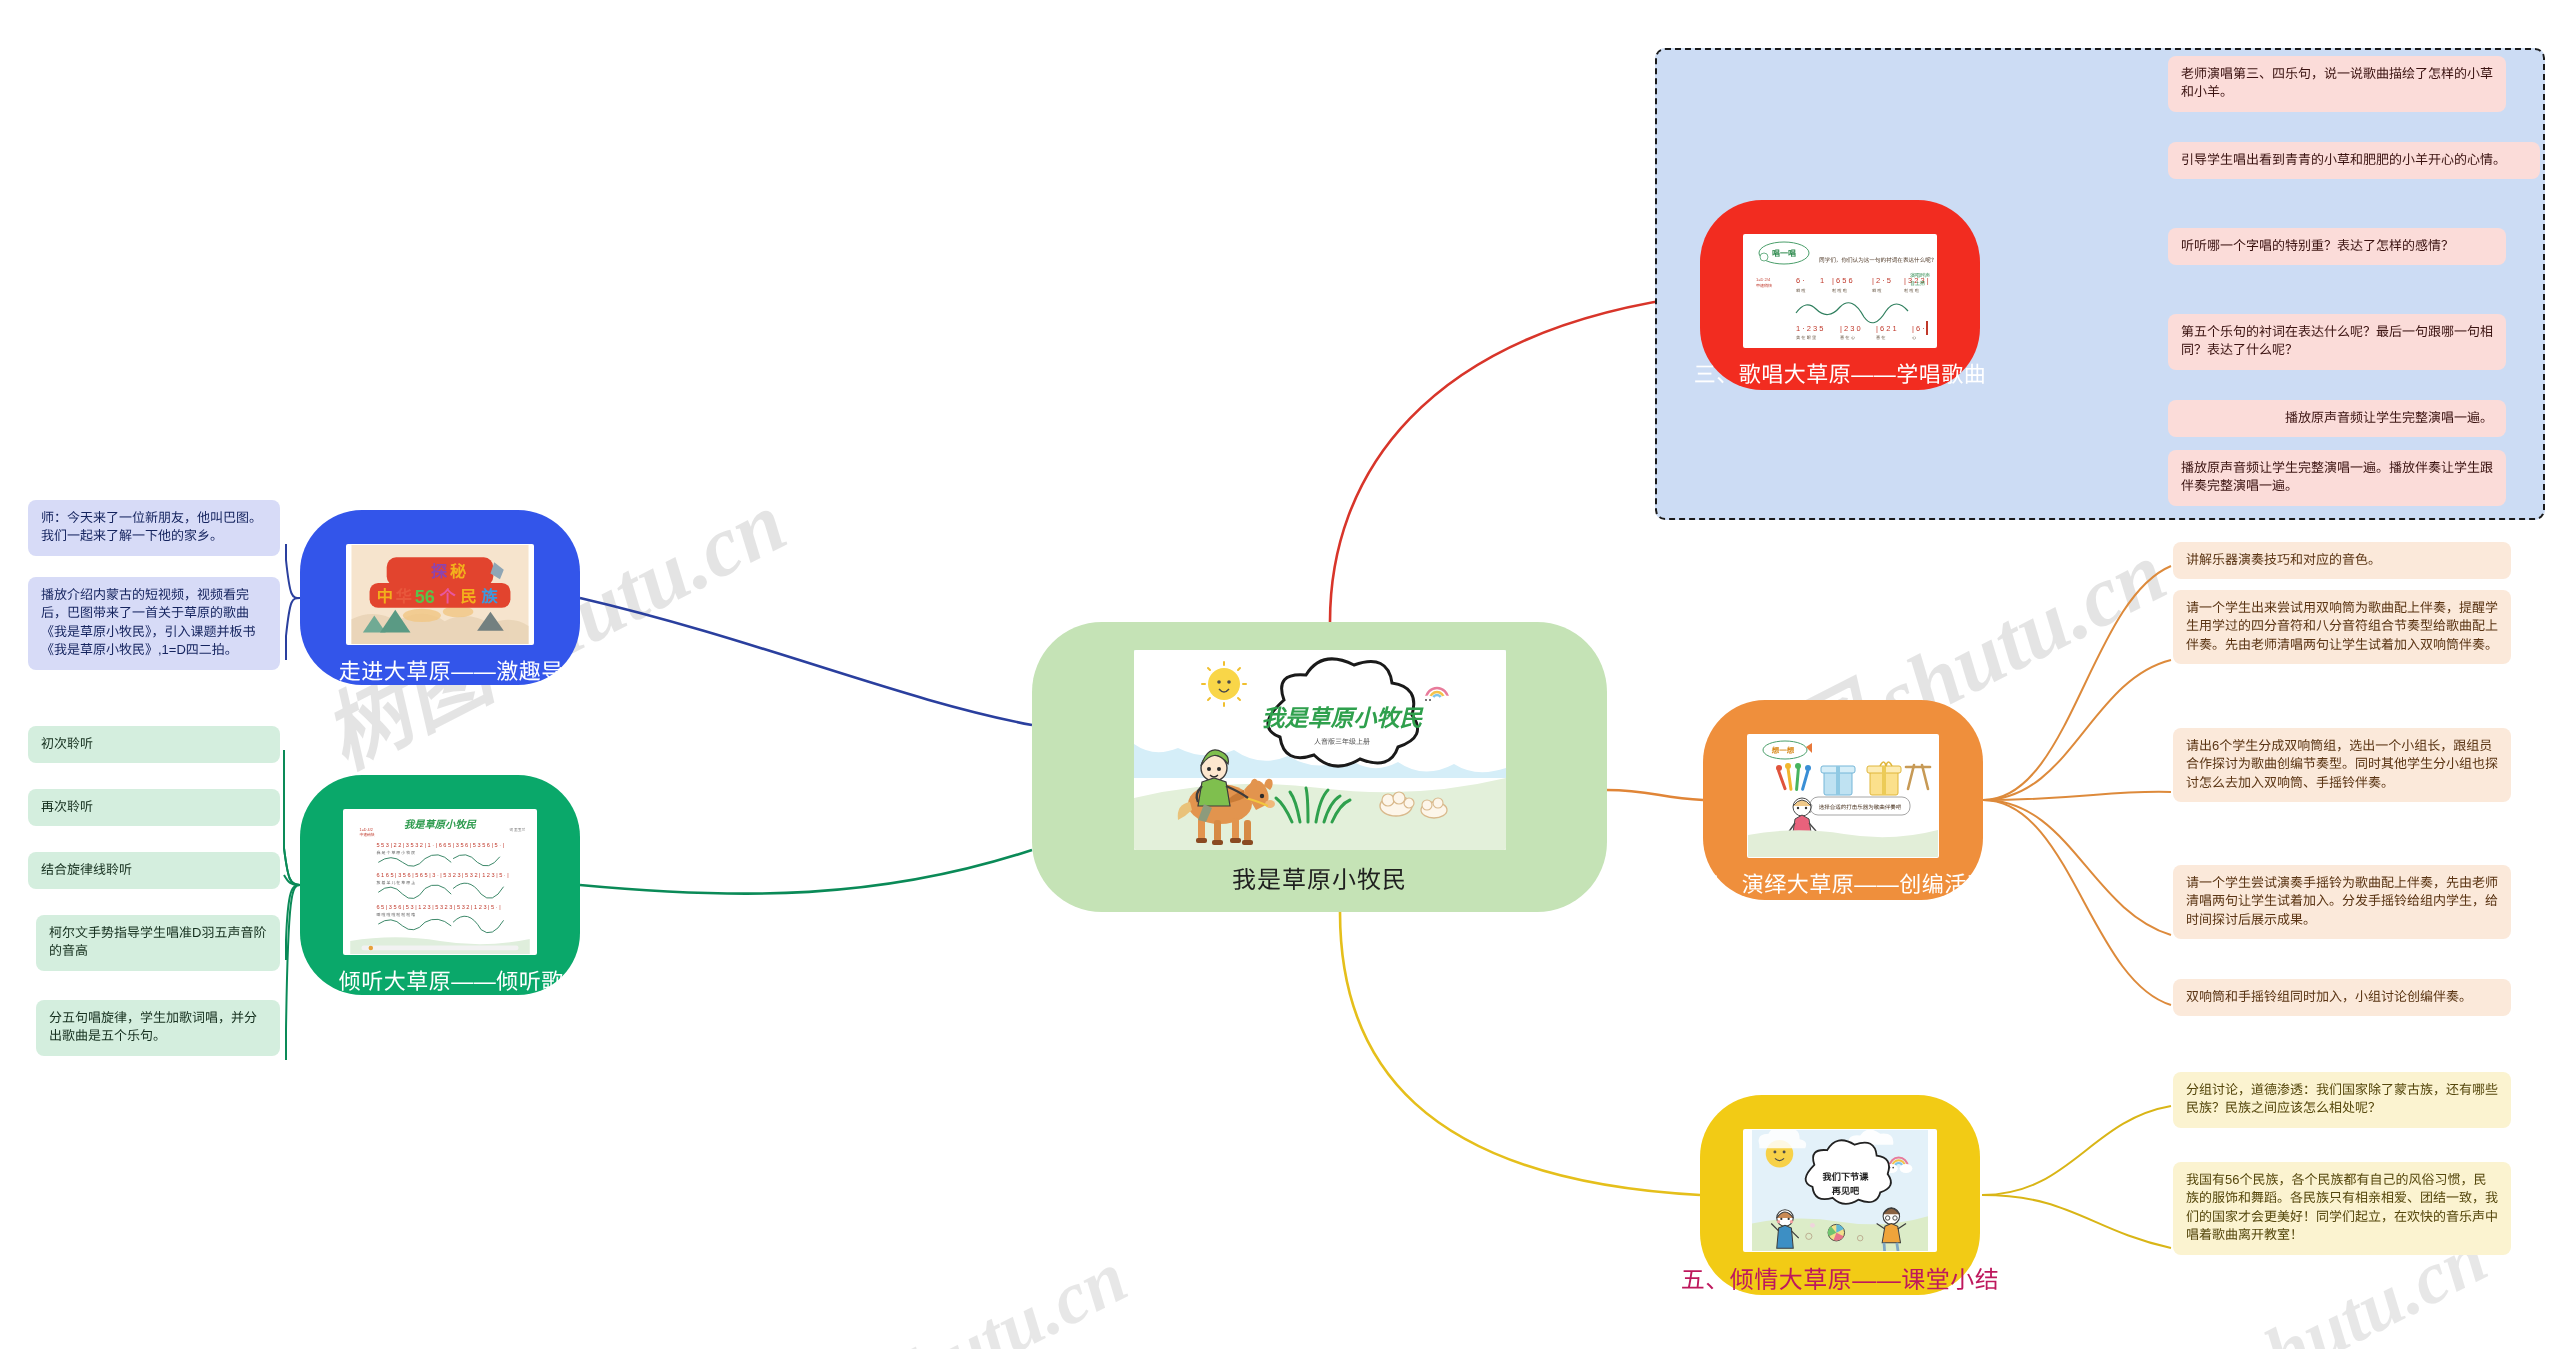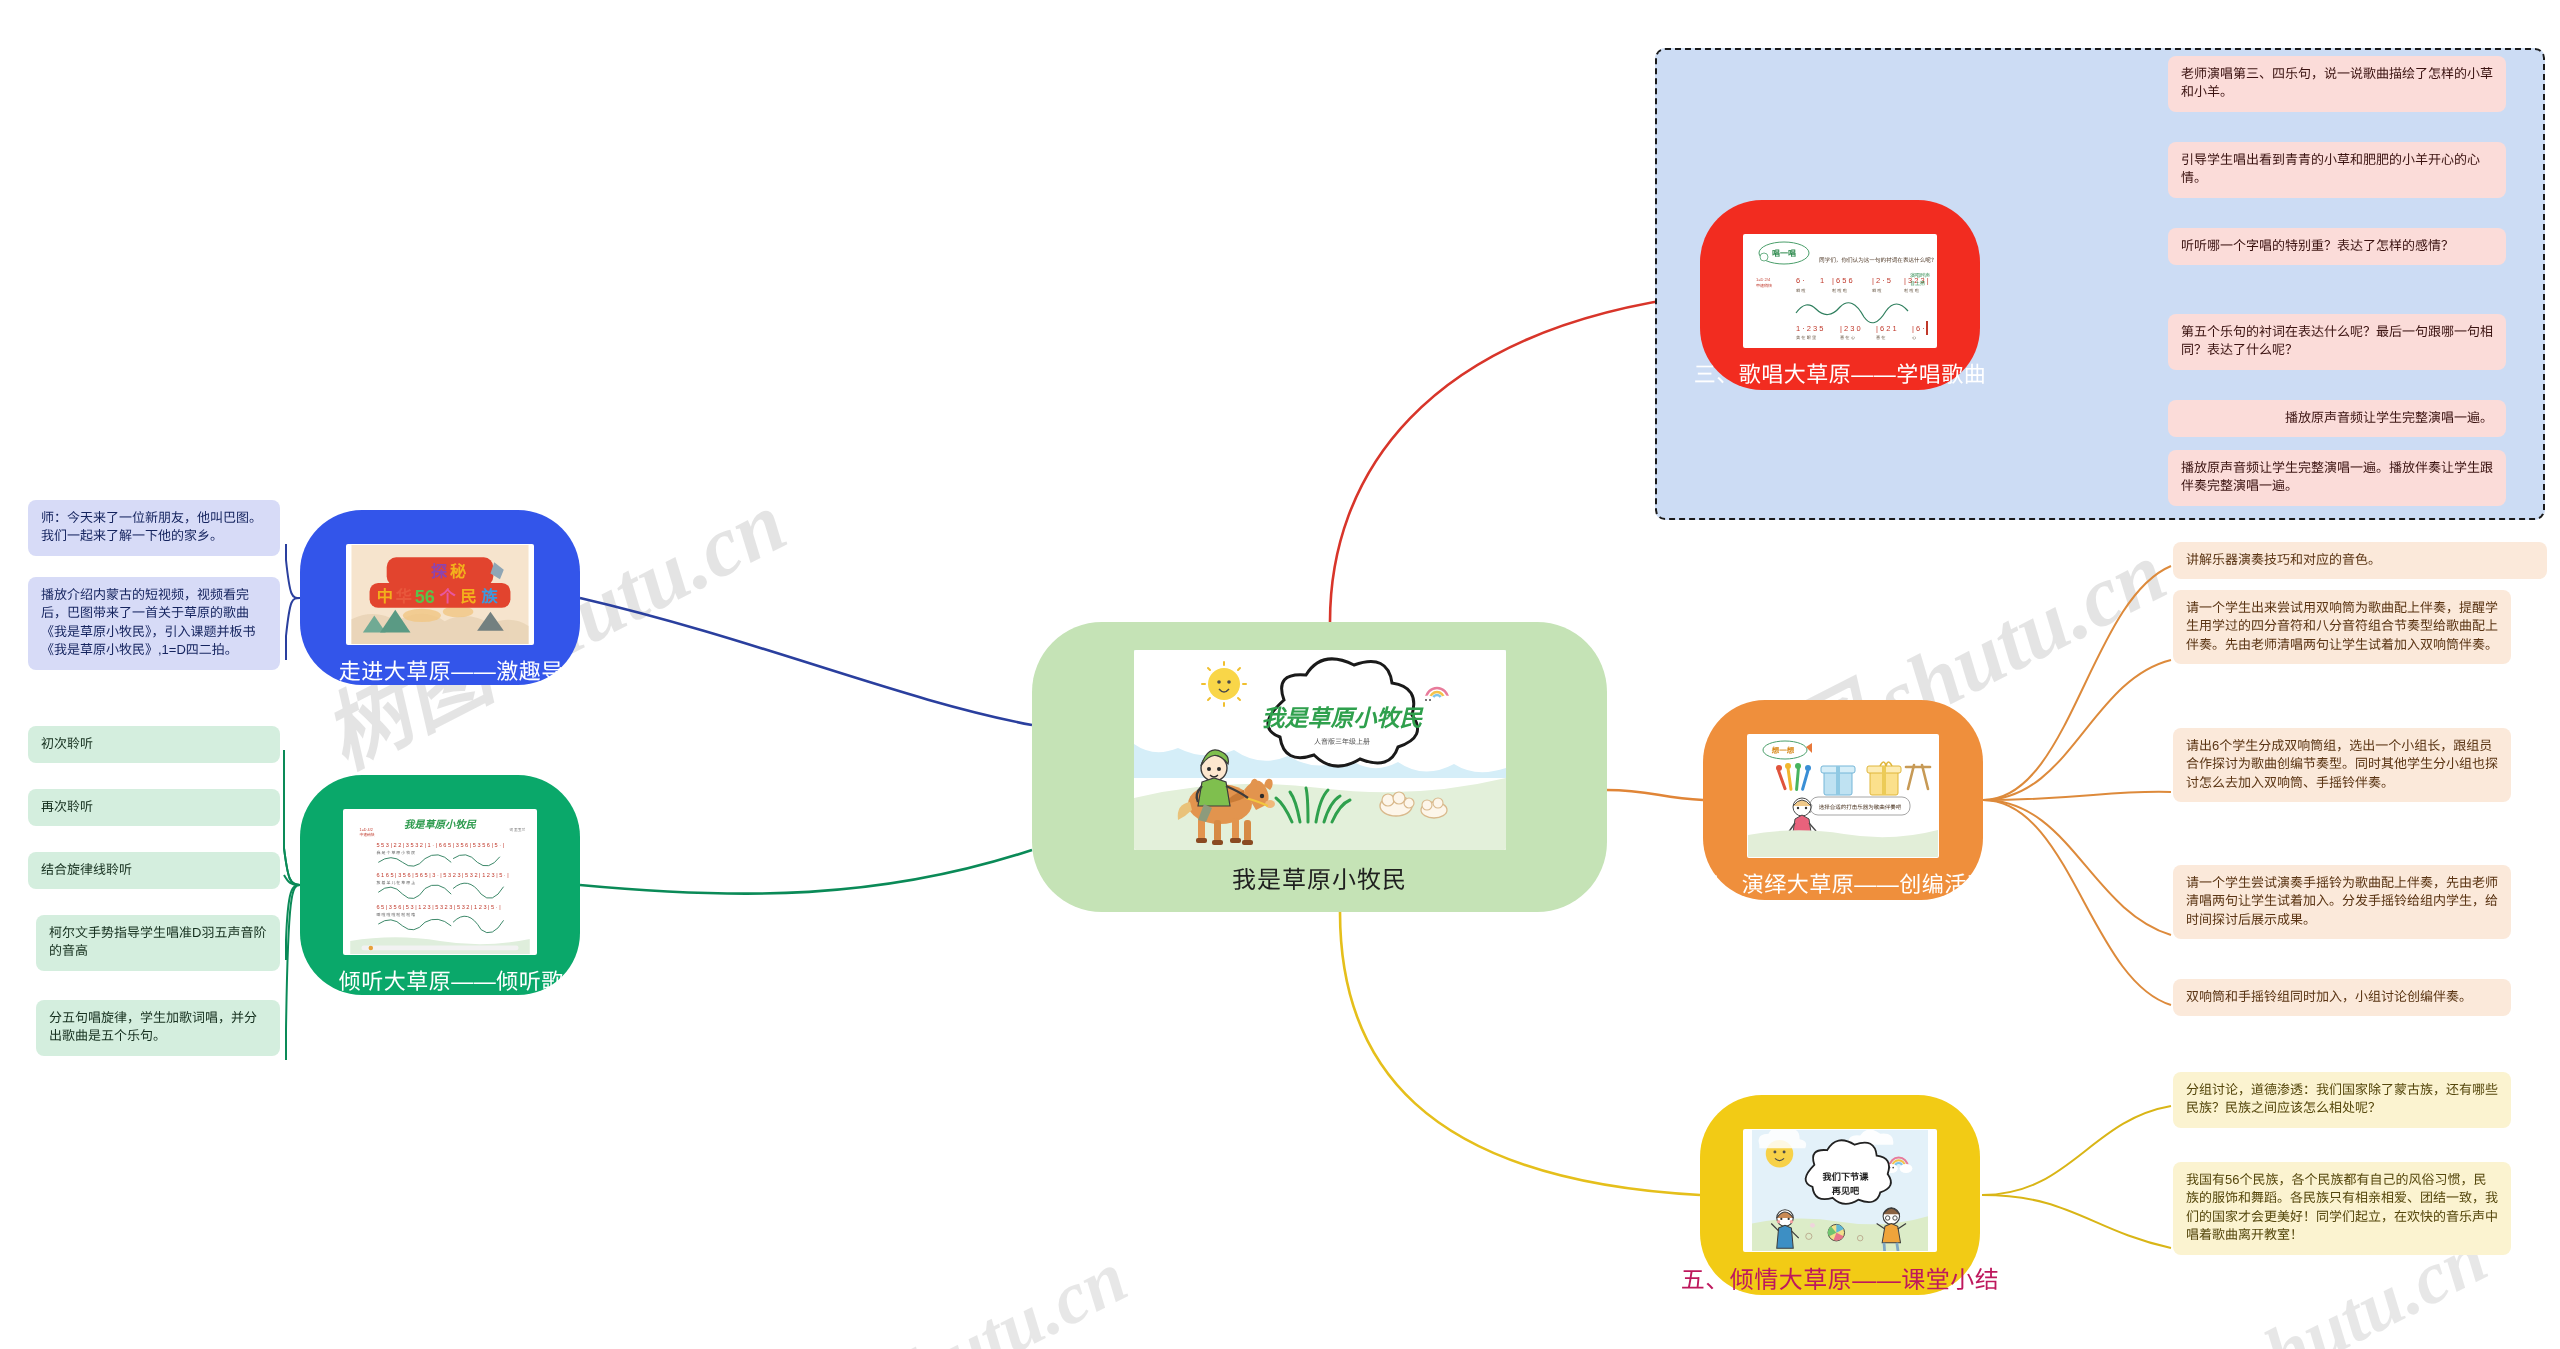--- a/index.html
+++ b/index.html
@@ -105,27 +105,27 @@
   #leaf-1-1{left:28px;top:500px;width:252px;}
   #leaf-1-2{left:28px;top:577px;width:252px;}
   
   #leaf-2-1{left:28px;top:726px;width:252px;}
   #leaf-2-2{left:28px;top:789px;width:252px;}
   #leaf-2-3{left:28px;top:852px;width:252px;}
   #leaf-2-4{left:36px;top:915px;width:244px;}
   #leaf-2-5{left:36px;top:1000px;width:244px;}
   
   #leaf-3-1{left:2168px;top:56px;width:338px;}
-  #leaf-3-2{left:2168px;top:142px;width:338px;}
+  #leaf-3-2{left:2168px;top:142px;width:372px;}
   #leaf-3-3{left:2168px;top:228px;width:338px;}
   #leaf-3-4{left:2168px;top:314px;width:338px;}
   #leaf-3-5{left:2168px;top:400px;width:338px;text-align:right;}
   #leaf-3-6{left:2168px;top:450px;width:338px;}
   
-  #leaf-4-1{left:2173px;top:542px;width:374px;}
+  #leaf-4-1{left:2173px;top:542px;width:338px;}
   #leaf-4-2{left:2173px;top:590px;width:338px;}
   #leaf-4-3{left:2173px;top:728px;width:338px;}
   #leaf-4-4{left:2173px;top:865px;width:338px;}
   #leaf-4-5{left:2173px;top:979px;width:338px;}
   
   #leaf-5-1{left:2173px;top:1072px;width:338px;}
   #leaf-5-2{left:2173px;top:1162px;width:338px;}
 
   
   .thumb{background:#fff;display:block;border-radius:2px;overflow:hidden;}

